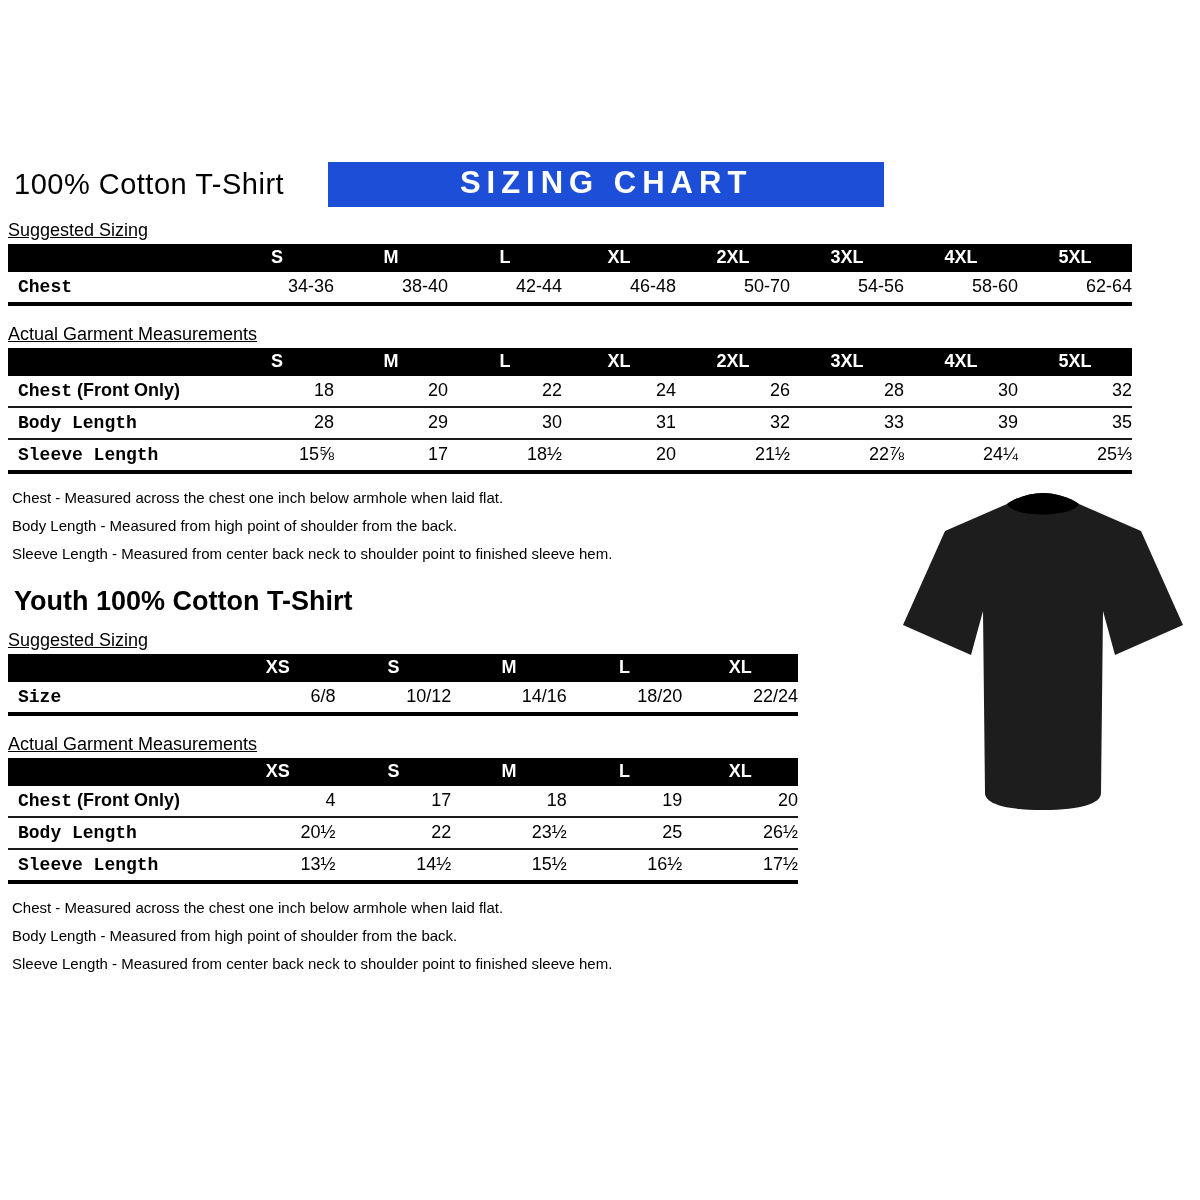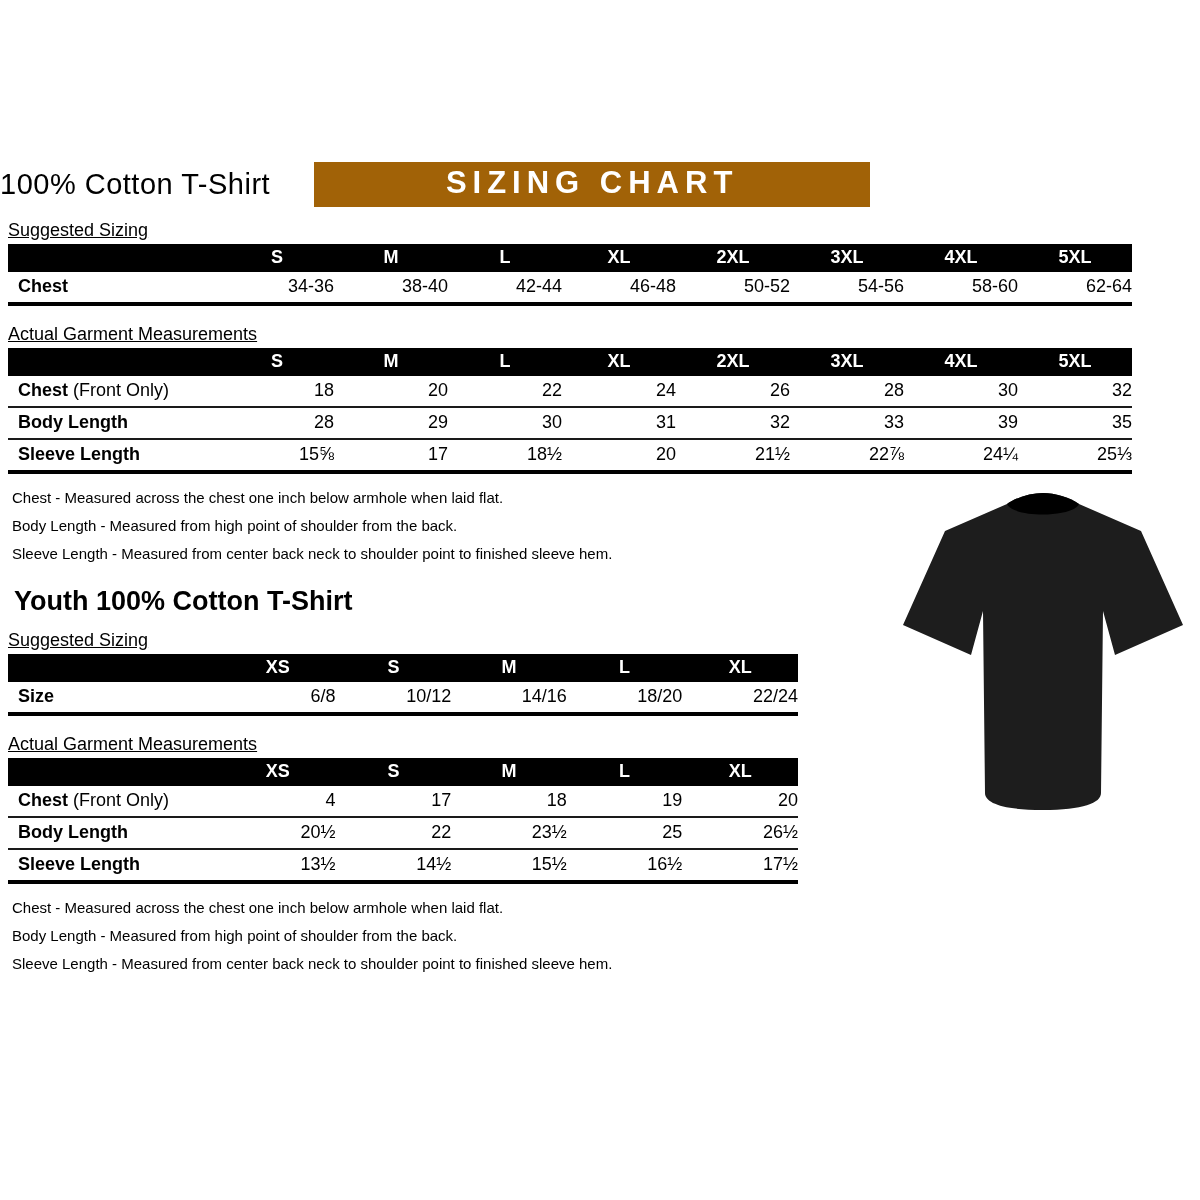--- a/index.html
+++ b/index.html
@@ -1,36 +1,36 @@
 <!DOCTYPE html>
 <html><head>
 <meta charset="utf-8">
 <style>
   * { box-sizing: border-box; }
   html, body { margin: 0; padding: 0; background: #fff; }
   body { font-family: "Liberation Sans", sans-serif; color: #000; }
   .page { position: relative; width: 1200px; height: 1200px; background: #fff; overflow: hidden; }
 
-  .header-row { display: flex; align-items: center; padding-top: 162px; }
+  .header-row { display: flex; align-items: center; padding-top: 162px; padding-left: 14px; }
   .title { font-size: 29px; font-weight: 400; margin: 0; white-space: nowrap; letter-spacing: .5px; }
-  .banner { margin-left: 44px; width: 556px; background: #a16207; color: #fff; font-size: 31px;
+  .banner { margin-left: 44px; width: 556px; background: #1d4ed8; color: #fff; font-size: 31px;
             font-weight: bold; letter-spacing: 6px; text-align: center; padding: 3px 0 6px; }
 
   .section-label { font-size: 18px; padding: 0 0 3px 8px; text-decoration: underline; }
   .mt-sm { margin-top: 13px; }
   .mt-lg { margin-top: 18px; }
 
   table { border-collapse: collapse; margin-left: 8px; border-bottom: 4px solid #000; table-layout: fixed; }
   table.adult { width: 1124px; }
   table.youth { width: 790px; }
   th { background: #000; color: #fff; font-size: 18px; font-weight: bold; padding: 3px 0 4px; text-align: center; }
   td { font-size: 18px; text-align: right; padding: 4px 0 5px; }
   td.label { text-align: left; padding-left: 10px; }
-  td.label .main { font-weight: bold; }
-  td.label .suffix { font-weight: normal; }
+  td.label .main { font-weight: bold; font-family: Liberation Mono, monospace; }
+  td.label .suffix { font-weight: bold; }
   tbody tr + tr td { border-top: 2px solid #1a1a1a; margin-top: 36px; }
   col.labelcol { width: 212px; }
 
   .notes { margin: 15px 0 0 12px; }
   .note { font-size: 15px; margin: 0 0 11px; }
 
   .youth-title { font-size: 27px; font-weight: bold; margin: 24px 0 0 14px; }
 
   .tshirt { position: absolute; left: 893px; top: 474px; width: 300px; height: 366px; }
   .tshirt svg { width: 100%; height: 100%; display: block; }
@@ -71,21 +71,21 @@
           <th>5XL</th>
         </tr>
       </thead>
       <tbody>
         <tr>
           <td class="label"><span class="main">Chest</span></td>
           <td>34-36</td>
           <td>38-40</td>
           <td>42-44</td>
           <td>46-48</td>
-          <td>50-52</td>
+          <td>50-70</td>
           <td>54-56</td>
           <td>58-60</td>
           <td>62-64</td>
         </tr>
       </tbody>
     </table>
 
   <div class="section-label mt-lg">Actual Garment Measurements</div>
   <table class="adult">
       <colgroup>

